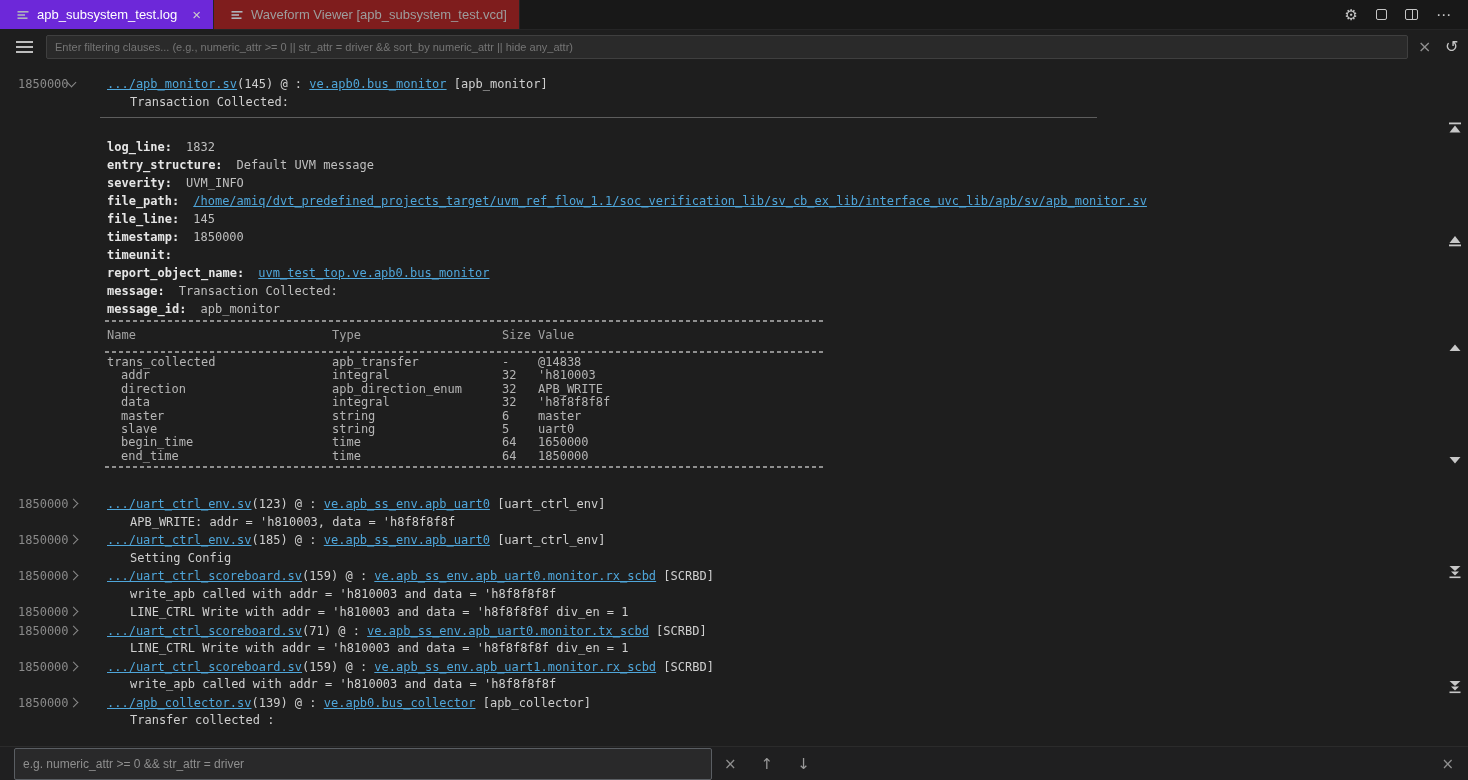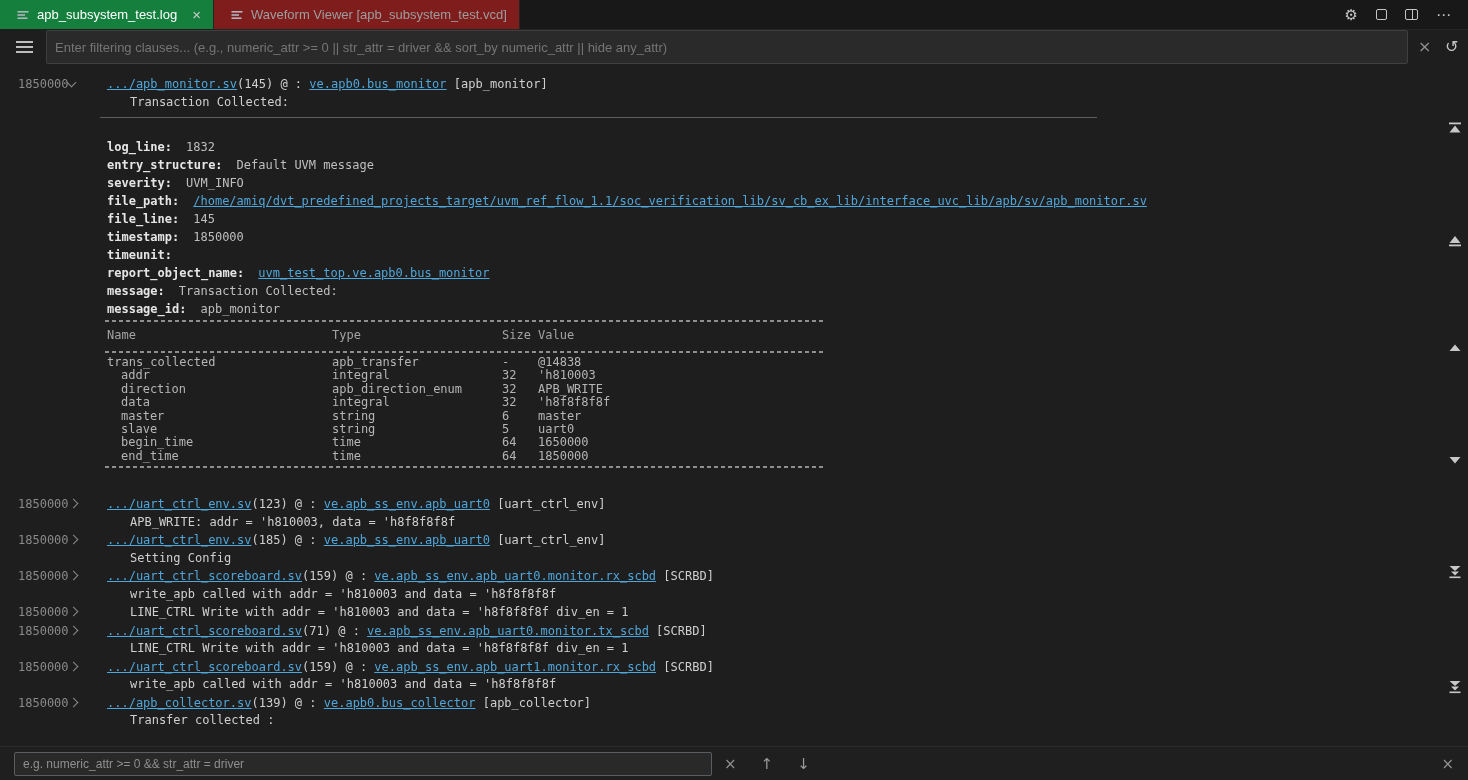--- a/index.html
+++ b/index.html
@@ -4,38 +4,38 @@
 <style>
   * { margin:0; padding:0; box-sizing:border-box; }
   html,body { width:1468px; height:780px; background:#1e1e1e; overflow:hidden; }
   body { font-family:"Liberation Sans", sans-serif; position:relative; }
 
   
   .tabbar { position:absolute; top:0; left:0; right:0; height:30px; background:#181818;
             border-bottom:1px solid #252526; display:flex; align-items:stretch; }
   .tab { display:flex; align-items:center; gap:7px; padding:0 12px 0 16px;
          font-size:13px; color:#9d9d9d; background:#7f1d1d; border-right:1px solid #252526; cursor:pointer; }
-  .tab.active { background:#15803d; color:#ffffff; border-bottom:1px solid #1e1e1e; margin-bottom:-1px; }
+  .tab.active { background:#6d28d9; color:#ffffff; border-bottom:1px solid #1e1e1e; margin-bottom:-1px; }
   .tab .close { margin-left:8px; color:#cccccc; font-size:15px; line-height:1; }
   .file-icon { width:14px; height:14px; flex:0 0 auto; }
   .file-icon rect { fill:#aeb4bc; }
   .tabbar-actions { margin-left:auto; display:flex; align-items:center; gap:18px; padding-right:16px; color:#c5c5c5; }
   .gear { font-family:"DejaVu Sans", sans-serif; font-size:15px; cursor:pointer; }
   .sq-icon { width:11px; height:11px; border:1.2px solid #c5c5c5; border-radius:2px; cursor:pointer; }
   .split-icon { width:13px; height:11px; border:1.2px solid #c5c5c5; border-radius:2px; position:relative; cursor:pointer; }
   .split-icon::after { content:""; position:absolute; left:50%; top:0; bottom:0; width:1.2px; background:#c5c5c5; }
   .dots { font-family:"DejaVu Sans", sans-serif; font-size:15px; letter-spacing:1px; cursor:pointer; }
 
   
   .filterbar { position:absolute; top:30px; left:0; right:0; height:34px; display:flex; align-items:center; }
   .hamburger { width:17px; margin-left:16px; height:2px; background:#bdbdbd; position:relative; flex:0 0 auto; cursor:pointer; }
   .hamburger::before, .hamburger::after { content:""; position:absolute; left:0; width:17px; height:2px; background:#bdbdbd; }
   .hamburger::before { top:-5px; } .hamburger::after { top:5px; }
-  .filter-input { margin-left:13px; width:1362px; height:34px; background:#2a2a2a; border:1px solid #3f3f3f;
-                  border-radius:2px; color:#cccccc; font-size:13px; padding:0 8px; outline:none;
+  .filter-input { margin-left:13px; width:1362px; height:24px; background:#2a2a2a; border:1px solid #3f3f3f;
+                  border-radius:2px; color:#cccccc; font-size:11px; padding:0 8px; outline:none;
                   font-family:"Liberation Sans", sans-serif; }
   .filter-input::placeholder { color:#757575; }
   .icon-x { color:#8f8f8f; font-size:16px; line-height:1; margin-left:10px; cursor:pointer;
             font-family:"DejaVu Sans", sans-serif; }
   .icon-refresh { color:#c5c5c5; font-size:16px; line-height:1; margin-left:14px; margin-right:8px; cursor:pointer;
                   font-family:"DejaVu Sans", sans-serif; transform:scaleX(-1); display:inline-block; }
 
   
   .content { position:absolute; top:64px; left:0; right:0; bottom:34px; padding-top:12px; overflow:hidden;
              font-family:"DejaVu Sans Mono", monospace; font-size:12px; line-height:17.5px; color:#cfcfcf; }
@@ -66,21 +66,21 @@
   .ind1 { padding-left:14px; }
 
   
   .marker { position:absolute; left:1447px; width:16px; height:16px; cursor:pointer; }
   .marker svg { width:16px; height:16px; display:block; }
   .marker path, .marker rect { fill:#c8c8c8; }
 
   
   .findbar { position:absolute; left:0; right:0; bottom:0; height:34px; background:#1f1f20;
              border-top:1px solid #2b2b2b; display:flex; align-items:center; }
-  .find-input { margin-left:14px; width:698px; height:24px; background:#29292a; border:1px solid #5a5e63;
+  .find-input { margin-left:14px; width:698px; height:32px; background:#29292a; border:1px solid #5a5e63;
                 border-radius:2px; color:#cccccc; font-size:12px; padding:0 8px; outline:none;
                 font-family:"Liberation Sans", sans-serif; }
   .find-input::placeholder { color:#8f8f8f; }
   .find-x { color:#8f8f8f; font-size:15px; margin-left:12px; cursor:pointer; font-family:"DejaVu Sans", sans-serif; }
   .find-arrow { color:#9a9a9a; font-size:15px; margin-left:24px; cursor:pointer; font-family:"DejaVu Sans", sans-serif; }
   .findbar .far-x { margin-left:auto; margin-right:14px; }
 </style>
 </head>
 <body>
 

